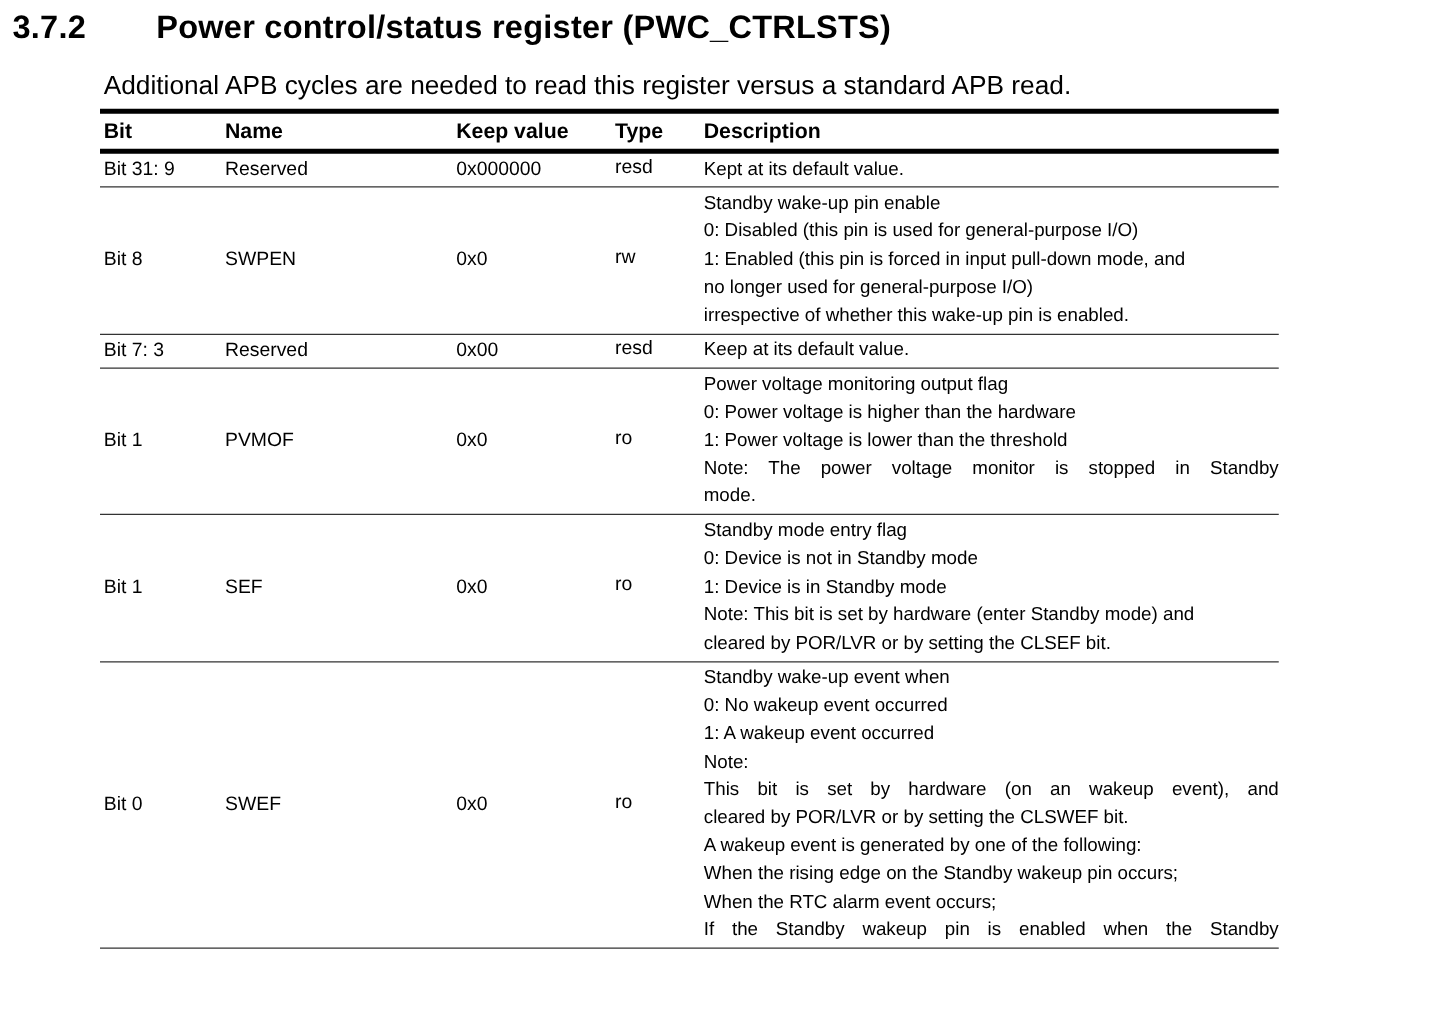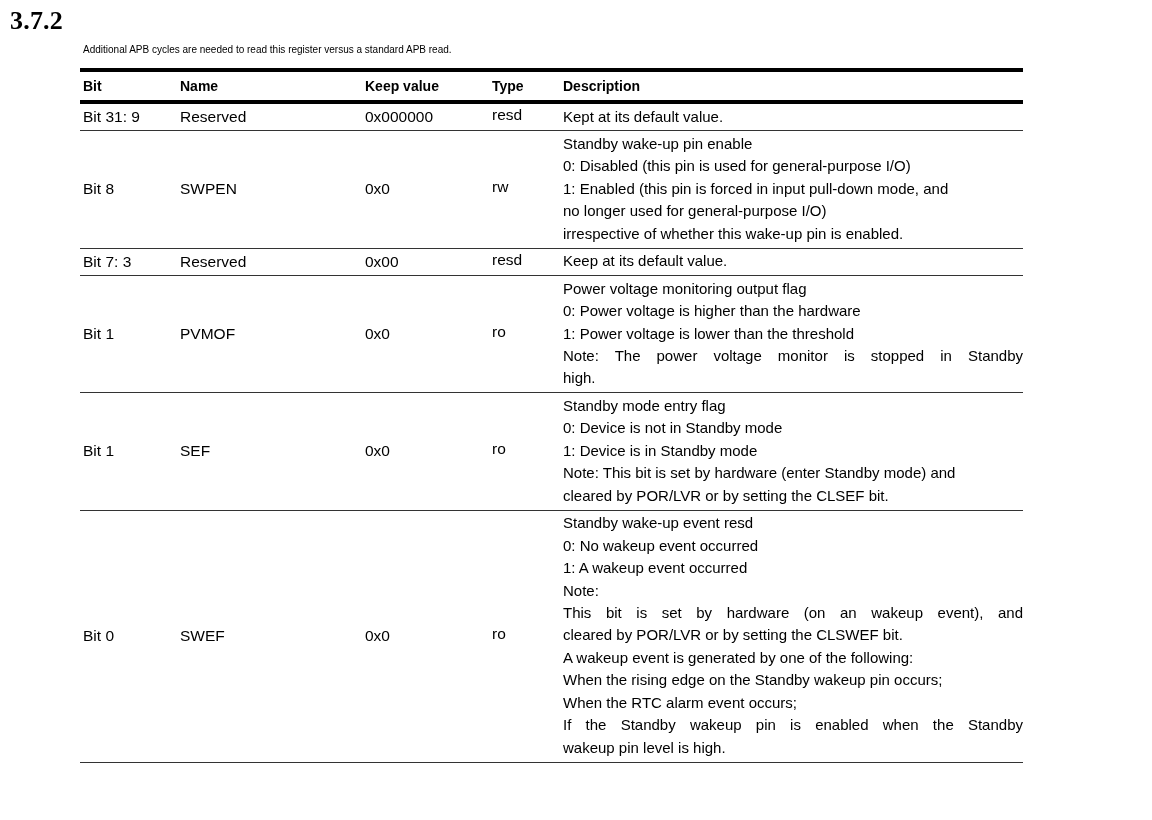--- a/index.html
+++ b/index.html
@@ -20,49 +20,48 @@
   }
   
   .heading {
     display: flex;
     align-items: flex-start;
     padding-top: 6px;
     padding-left: 10px;
     font-weight: bold;
     font-size: 26px;
     letter-spacing: 0.2px;
-    font-family: Liberation Serif, serif;
   }
   .heading .sec-num {
     width: 115px;
     flex: 0 0 115px;
   }
   .heading .sec-title {
     flex: 1;
   }
   
   .intro {
-    margin-top: 4px;
+    margin-top: 22px;
     margin-left: 83px;
-    font-size: 10px;
+    font-size: 21px;
     line-height: 19px;
   }
   
   .reg-table {
     margin-top: 9px;
     margin-left: 80px;
     width: 943px;
     border-top: 4.5px solid #000;
   }
   .thead {
     display: grid;
     grid-template-columns: 100px 185px 127px 71px 460px;
     border-bottom: 4.5px solid #000;
     font-weight: bold;
-    font-size: 14px;
+    font-size: 17px;
     align-items: center;
     padding: 4px 0 4px 0;
     min-height: 20px;
   }
   .thead > div:first-child { padding-left: 3px; }
   .trow {
     display: grid;
     grid-template-columns: 100px 185px 127px 71px 460px;
     border-bottom: 1.5px solid #333;
     font-size: 15.5px;
@@ -86,20 +85,21 @@
     text-align-last: justify;
   }
 </style>
 </head>
 <body>
 
 <div class="page">
 
   <div class="heading">
     <div class="sec-num">3.7.2</div>
+    <div class="sec-title">Power control/status register (PWC_CTRLSTS)</div>
   </div>
 
   <div class="intro">Additional APB cycles are needed to read this register versus a standard APB read.</div>
 
   <div class="reg-table">
     <div class="thead">
       <div>Bit</div>
       <div>Name</div>
       <div>Keep value</div>
       <div>Type</div>
@@ -143,21 +143,21 @@
   <div class="trow">
     <div class="cell bit">Bit 1</div>
     <div class="cell">PVMOF</div>
     <div class="cell">0x0</div>
     <div class="cell type">ro</div>
     <div class="desc">
             <div class="desc-line">Power voltage monitoring output flag</div>
             <div class="desc-line">0: Power voltage is higher than the hardware</div>
             <div class="desc-line">1: Power voltage is lower than the threshold</div>
             <div class="desc-line jline">Note: The power voltage monitor is stopped in Standby</div>
-            <div class="desc-line">high.</div>
+            <div class="desc-line">mode.</div>
           </div>
   </div>
 
   <div class="trow">
     <div class="cell bit">Bit 1</div>
     <div class="cell">SEF</div>
     <div class="cell">0x0</div>
     <div class="cell type">ro</div>
     <div class="desc">
             <div class="desc-line">Standby mode entry flag</div>
@@ -167,29 +167,28 @@
             <div class="desc-line">cleared by POR/LVR or by setting the CLSEF bit.</div>
           </div>
   </div>
 
   <div class="trow">
     <div class="cell bit">Bit 0</div>
     <div class="cell">SWEF</div>
     <div class="cell">0x0</div>
     <div class="cell type">ro</div>
     <div class="desc">
-            <div class="desc-line">Standby wake-up event resd</div>
+            <div class="desc-line">Standby wake-up event when</div>
             <div class="desc-line">0: No wakeup event occurred</div>
             <div class="desc-line">1: A wakeup event occurred</div>
             <div class="desc-line">Note:</div>
             <div class="desc-line jline">This bit is set by hardware (on an wakeup event), and</div>
             <div class="desc-line">cleared by POR/LVR or by setting the CLSWEF bit.</div>
             <div class="desc-line">A wakeup event is generated by one of the following:</div>
             <div class="desc-line">When the rising edge on the Standby wakeup pin occurs;</div>
             <div class="desc-line">When the RTC alarm event occurs;</div>
             <div class="desc-line jline">If the Standby wakeup pin is enabled when the Standby</div>
-            <div class="desc-line">wakeup pin level is high.</div>
           </div>
   </div>
 </div>
   </div>
 
 </div>
 
 </body></html>

